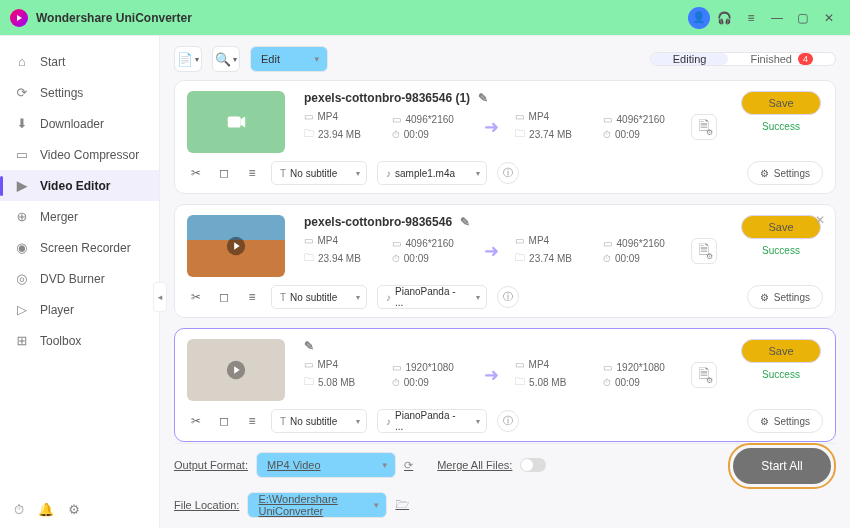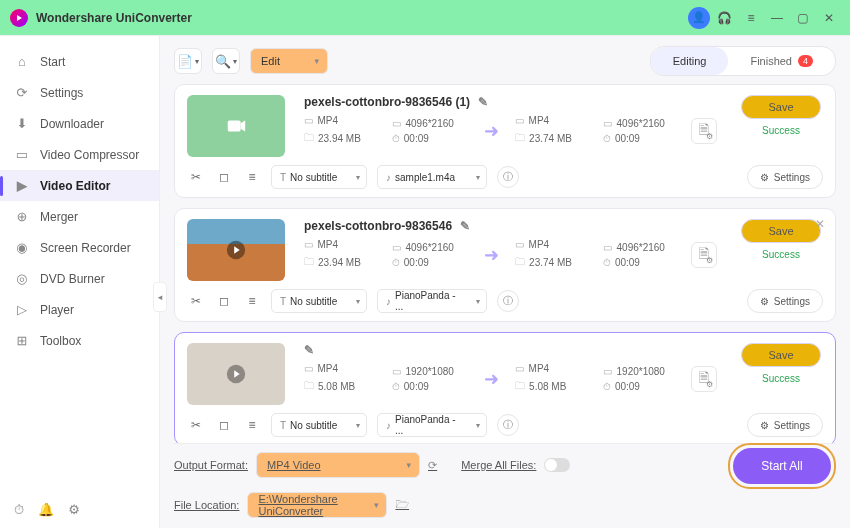--- a/index.html
+++ b/index.html
@@ -16,23 +16,23 @@
   .side-item { display:flex; align-items:center; gap:10px; padding:8px 14px; font-size:12px; color:#555; cursor:pointer; }
   .side-item .icon { width:16px; text-align:center; color:#888; font-size:13px; }
   .side-item.active { background:#f2effd; color:#222; font-weight:700; }
   .side-item.active::before { content:''; position:absolute; left:0; width:3px; height:20px; background:#6c55f9; border-radius:2px; }
   .side-collapse { position:absolute; right:-8px; top:50%; width:14px; height:30px; background:#fff; border:1px solid #eee; border-radius:4px; display:flex; align-items:center; justify-content:center; font-size:9px; color:#888; cursor:pointer; }
   .side-footer { position:absolute; bottom:10px; left:0; right:0; display:flex; gap:14px; padding:0 14px; color:#888; font-size:13px; }
   .main { flex:1; display:flex; flex-direction:column; padding:10px 14px; overflow:hidden; }
   .toolbar { display:flex; align-items:center; gap:10px; margin-bottom:8px; }
   .sq-btn { width:28px; height:26px; background:#fff; border:1px solid #e5e5ea; border-radius:6px; display:flex; align-items:center; justify-content:center; font-size:13px; color:#6c55f9; cursor:pointer; position:relative; }
   .sq-btn .car { font-size:8px; color:#666; margin-left:2px; }
-  .dropdown { height:26px; background:#fdba74; border:1px solid #e5e5ea; border-radius:6px; padding:0 22px 0 10px; font-size:11px; display:flex; align-items:center; position:relative; cursor:pointer; }
+  .dropdown { height:26px; background:#7dd3fc; border:1px solid #e5e5ea; border-radius:6px; padding:0 22px 0 10px; font-size:11px; display:flex; align-items:center; position:relative; cursor:pointer; }
   .dropdown::after { content:'▾'; position:absolute; right:8px; font-size:9px; color:#888; }
-  .seg { display:flex; background:#fff; border:1px solid #e5e5ea; border-radius:14px; height:30px; overflow:hidden; }
+  .seg { display:flex; background:#fff; border:1px solid #e5e5ea; border-radius:14px; height:14px; overflow:hidden; }
   .seg-item { padding:0 22px; font-size:11px; display:flex; align-items:center; gap:6px; cursor:pointer; color:#666; }
   .seg-item.on { background:#eef0ff; color:#333; border-radius:14px; }
   .badge { background:#f44; color:#fff; border-radius:8px; font-size:9px; padding:1px 5px; }
   .list { flex:1; overflow-y:auto; display:flex; flex-direction:column; gap:10px; padding-bottom:4px; }
   .card { background:#fff; border:1px solid #e7e7ee; border-radius:10px; padding:10px 12px 8px 12px; position:relative; }
   .card.sel { border:1.5px solid #a593ff; }
   .card-top { display:flex; gap:19px; }
   .thumb { width:98px; height:62px; border-radius:6px; background:#8fd19e; display:flex; align-items:center; justify-content:center; color:#fff; font-size:18px; flex-shrink:0; }
   .thumb.img2 { background:linear-gradient(180deg,#6fa9c9 40%,#c97a3f 40%); }
   .thumb.img3 { background:#d9d2c8; }
@@ -52,21 +52,21 @@
   .close-x { position:absolute; top:8px; right:10px; color:#aaa; font-size:12px; cursor:pointer; }
   .card-bottom { display:flex; align-items:center; gap:10px; margin-top:8px; }
   .mini-icon { width:18px; text-align:center; color:#666; font-size:12px; cursor:pointer; }
   .sub-dd { height:24px; border:1px solid #e5e5ea; border-radius:5px; padding:0 20px 0 8px; font-size:10px; display:flex; align-items:center; gap:4px; position:relative; background:#fff; cursor:pointer; }
   .sub-dd::after { content:'▾'; position:absolute; right:6px; font-size:8px; color:#888; }
   .sub-dd .pre { color:#888; font-size:10px; }
   .qmark { width:22px; height:22px; border:1px solid #e5e5ea; border-radius:11px; display:flex; align-items:center; justify-content:center; font-size:10px; color:#888; cursor:pointer; }
   .settings-pill { height:24px; border:1px solid #e5e5ea; border-radius:12px; padding:0 12px; font-size:10px; display:flex; align-items:center; gap:5px; cursor:pointer; color:#555; }
   .footer { border-top:1px solid #eee; padding-top:8px; display:flex; align-items:center; gap:12px; font-size:11px; color:#555; position:relative; }
   .footer .row { display:flex; align-items:center; gap:8px; }
-  .start-all { position:absolute; right:2px; top:4px; width:98px; height:36px; background:#8b5cf6; color:#fff; border-radius:18px; border:none; font-size:12px; cursor:pointer; }
+  .start-all { position:absolute; right:2px; top:4px; width:98px; height:36px; background:#737373; color:#fff; border-radius:18px; border:none; font-size:12px; cursor:pointer; }
   .start-wrap { border:2px solid #e6a23c; border-radius:22px; padding:3px; position:absolute; right:0; top:-1px; }
   .toggle { width:26px; height:14px; background:#ddd; border-radius:7px; position:relative; cursor:pointer; }
   .toggle::after { content:''; width:12px; height:12px; background:#fff; border-radius:50%; position:absolute; top:1px; left:1px; }
   .folder-ic { color:#888; cursor:pointer; }
   svg.play { width:22px; height:22px; }
 </style>
 </head>
 <body>
 
 <div class="titlebar">
@@ -403,21 +403,21 @@
             </div>
         </div>
       </div>
 
     </div>
 
     <div class="footer">
       <div style="display:flex; flex-direction:column; gap:14px;text-decoration:underline;">
         <div class="row">
           <span>Output Format:</span>
-          <div class="dropdown" style="width:164px">
+          <div class="dropdown" style="width:140px">
               <span>MP4 Video</span>
             </div>
           <span class="folder-ic">⟳</span>
           <span style="width:8px"></span>
           <span>Merge All Files:</span>
           <span class="toggle"></span>
         </div>
         <div class="row">
           <span>File Location:</span>
           <div class="dropdown" style="width:140px">

